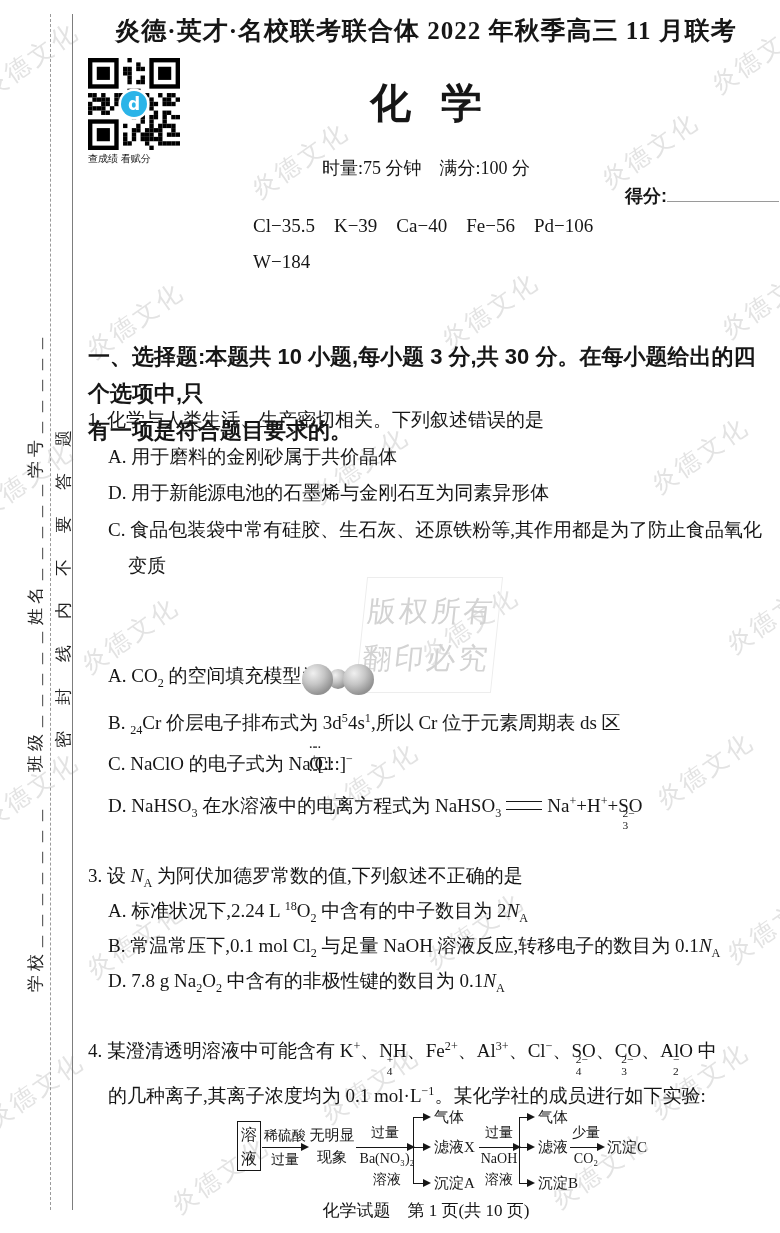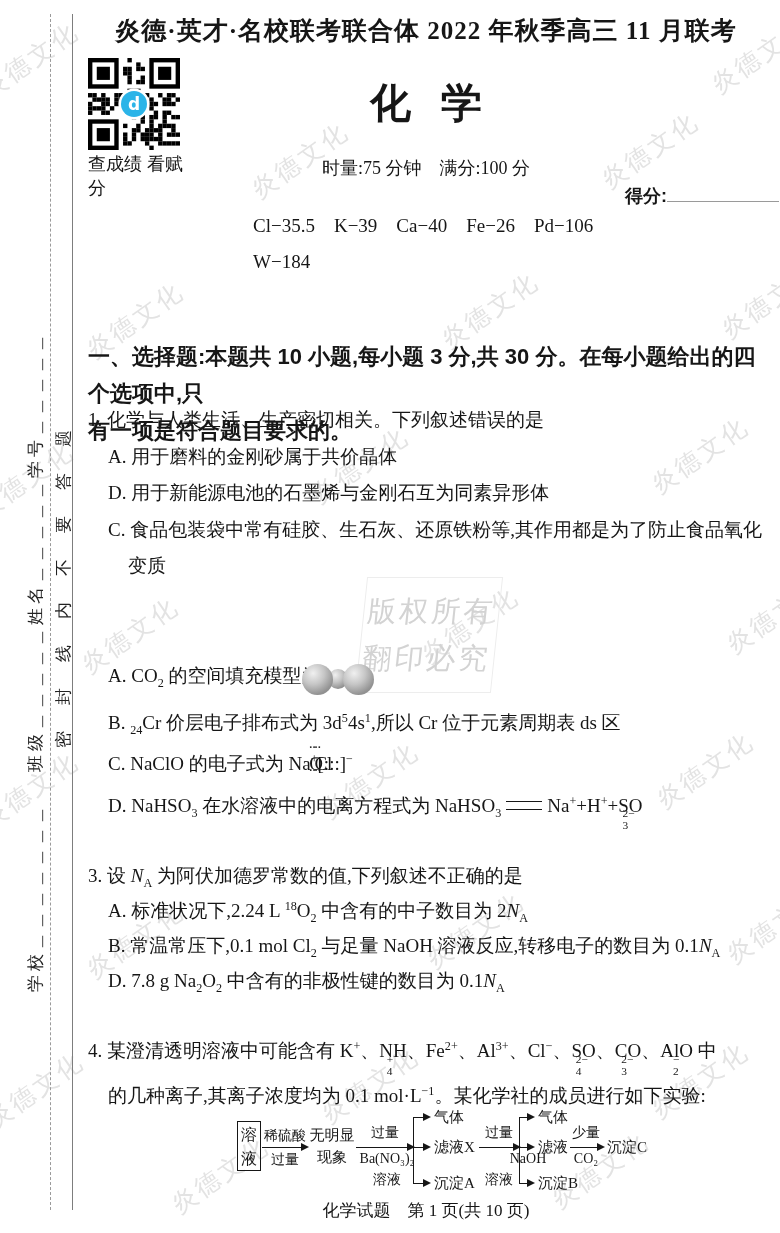--- a/index.html
+++ b/index.html
@@ -15,21 +15,21 @@
       transform:skewX(-6deg);z-index:0;background:transparent;}
   
   .vline-dashed{position:absolute;left:50px;top:14px;height:1196px;border-left:1px dashed #9a9a9a;z-index:1;}
   .vline-solid{position:absolute;left:72px;top:14px;height:1196px;border-left:1.4px solid #7d7d7d;z-index:1;}
   .rot{position:absolute;transform-origin:0 0;transform:rotate(-90deg);white-space:nowrap;z-index:1;}
   .fields{font-size:17px;letter-spacing:4px;color:#222;}
   .seal{font-size:17px;letter-spacing:26px;color:#222;}
   .exam-title{position:absolute;left:88px;top:14px;width:676px;text-align:center;
       font-size:25px;font-weight:bold;letter-spacing:1px;z-index:2;}
   .qr-wrap{position:absolute;left:88px;top:58px;width:96px;z-index:3;text-align:left;}
-  .qr-caption{font-size:18px;margin-top:2px;letter-spacing:0px;font-family:"Liberation Sans","DejaVu Sans",sans-serif;}
+  .qr-caption{font-size:10px;margin-top:2px;letter-spacing:0px;font-family:"Liberation Sans","DejaVu Sans",sans-serif;}
   .subject-title{position:absolute;left:88px;top:76px;width:676px;text-align:center;
       font-size:41px;font-weight:bold;letter-spacing:30px;text-indent:30px;z-index:2;
       font-family:"Liberation Sans","DejaVu Sans",sans-serif;}
   .duration{position:absolute;left:88px;top:156px;width:676px;text-align:center;font-size:18px;z-index:2;}
   .score{position:absolute;left:625px;top:183px;font-size:18px;z-index:2;
       font-family:"Liberation Sans","DejaVu Sans",sans-serif;font-weight:bold;}
   .score-line{display:inline-block;width:112px;border-bottom:1.6px solid #9a9a9a;height:1em;vertical-align:baseline;}
   
   .masses{position:absolute;left:88px;top:208px;width:676px;font-size:19px;line-height:36px;z-index:2;}
   .masses .cont{margin-left:165px;}
@@ -256,21 +256,21 @@
       <text x="46" y="52" text-anchor="middle" font-size="17" font-weight="bold" fill="#fff" font-family="'DejaVu Sans',sans-serif">d</text>
     </svg>
   <div class="qr-caption">查成绩 看赋分</div>
 </div>
 
 <div class="subject-title">化学</div>
 <div class="duration">时量:75 分钟　满分:100 分</div>
 <div class="score"><span>得分:</span><span class="score-line"></span></div>
 
 <div class="masses">
-  <div class="cont">Cl−35.5　K−39　Ca−40　Fe−26　Pd−106</div>
+  <div class="cont">Cl−35.5　K−39　Ca−40　Fe−56　Pd−106</div>
   <div class="cont">W−184</div>
 </div>
 
 <div class="sec-head">一、选择题:本题共 10 小题,每小题 3 分,共 30 分。在每小题给出的四个选项中,只<br>有一项是符合题目要求的。</div>
 
 <div class="q" id="q1">
   <div class="stem">1. 化学与人类生活、生产密切相关。下列叙述错误的是</div>
   <div class="opt">A. 用于磨料的金刚砂属于共价晶体</div>
   <div class="opt">D. 用于新能源电池的石墨烯与金刚石互为同素异形体</div>
   <div class="opt">C. 食品包装袋中常有硅胶、生石灰、还原铁粉等,其作用都是为了防止食品氧化<br>变质</div>
@@ -327,21 +327,21 @@
   <div class="vln" style="left:413px;top:1117px;height:66px;"></div>
   <div class="arrow" style="left:413px;top:1117px;width:16px;"></div>
   <div class="arrow" style="left:413px;top:1147px;width:16px;"></div>
   <div class="arrow" style="left:413px;top:1183px;width:16px;"></div>
   <div class="t" style="left:434px;top:1108px;">气体</div>
   <div class="t" style="left:434px;top:1138px;">滤液X</div>
   <div class="t" style="left:434px;top:1174px;">沉淀A</div>
 
   <div class="arrow" style="left:479px;top:1147px;width:40px;"></div>
   <div class="t tc small" style="left:499px;top:1124px;">过量</div>
-  <div class="t tc small" style="left:528px;top:1151px;">NaOH</div>
+  <div class="t tc small" style="left:499px;top:1151px;">NaOH</div>
   <div class="t tc small" style="left:499px;top:1171px;">溶液</div>
 
   <div class="vln" style="left:519px;top:1117px;height:66px;"></div>
   <div class="arrow" style="left:519px;top:1117px;width:14px;"></div>
   <div class="arrow" style="left:519px;top:1147px;width:14px;"></div>
   <div class="arrow" style="left:519px;top:1183px;width:14px;"></div>
   <div class="t" style="left:538px;top:1108px;">气体</div>
   <div class="t" style="left:538px;top:1138px;">滤液</div>
   <div class="t" style="left:538px;top:1174px;">沉淀B</div>
 

